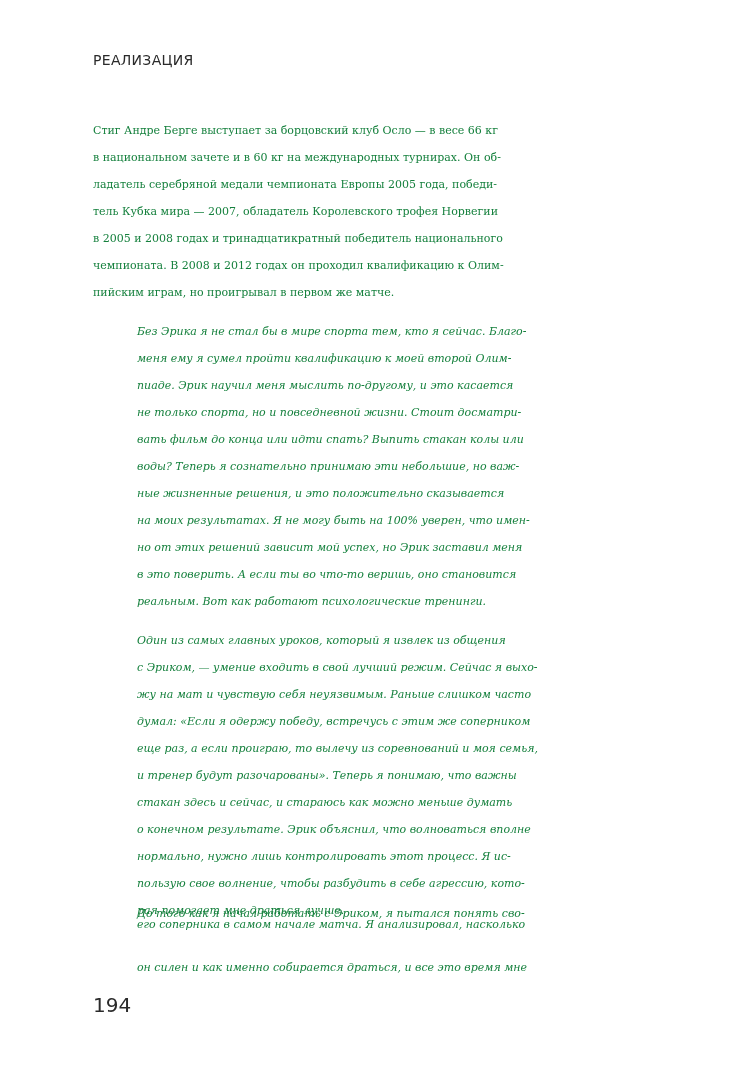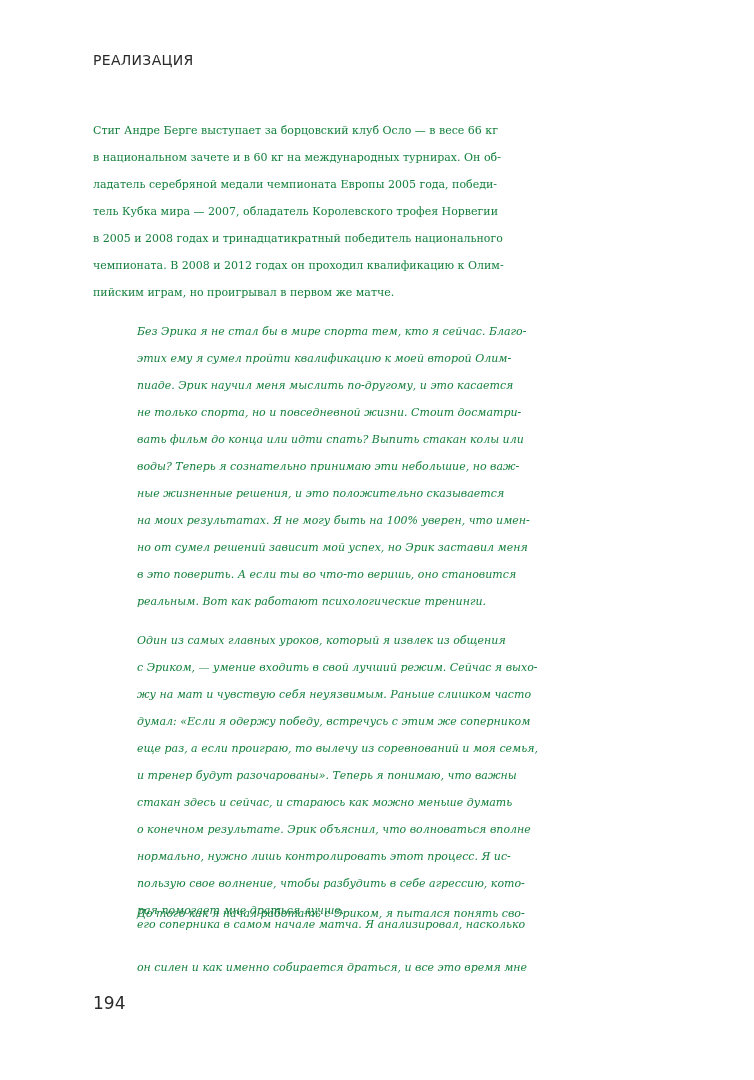--- a/index.html
+++ b/index.html
@@ -12,21 +12,21 @@
   }
   .line {
     position: absolute; white-space: nowrap;
     font-family: "DejaVu Serif", serif; font-size: 11px; color: #15803d;
     line-height: 27px;
   }
   .body-line { left: 93px; }
   .quote-line { left: 137px; font-style: italic; }
   .folio {
     position: absolute; left: 93px; top: 993px;
-    font-family: "DejaVu Sans", sans-serif; font-size: 17px; color: #2a2a2a;
+    font-family: "DejaVu Sans", sans-serif; font-size: 20px; color: #2a2a2a;
   }
 </style>
 </head>
 <body>
 
 <div class="page">
 
   <div class="running-head">РЕАЛИЗАЦИЯ</div>
 
   <div>
@@ -34,28 +34,28 @@
     <div class="line body-line" style="top:144px">в национальном зачете и в 60 кг на международных турнирах. Он об-</div>
     <div class="line body-line" style="top:171px">ладатель серебряной медали чемпионата Европы 2005 года, победи-</div>
     <div class="line body-line" style="top:198px">тель Кубка мира — 2007, обладатель Королевского трофея Норвегии</div>
     <div class="line body-line" style="top:225px">в 2005 и 2008 годах и тринадцатикратный победитель национального</div>
     <div class="line body-line" style="top:252px">чемпионата. В 2008 и 2012 годах он проходил квалификацию к Олим-</div>
     <div class="line body-line" style="top:279px">пийским играм, но проигрывал в первом же матче.</div>
   </div>
 
   <div>
     <div class="line quote-line" style="top:318px">Без Эрика я не стал бы в мире спорта тем, кто я сейчас. Благо-</div>
-    <div class="line quote-line" style="top:345px">этих ему я сумел пройти квалификацию к моей второй Олим-</div>
+    <div class="line quote-line" style="top:345px">меня ему я сумел пройти квалификацию к моей второй Олим-</div>
     <div class="line quote-line" style="top:372px">пиаде. Эрик научил меня мыслить по-другому, и это касается</div>
     <div class="line quote-line" style="top:399px">не только спорта, но и повседневной жизни. Стоит досматри-</div>
     <div class="line quote-line" style="top:426px">вать фильм до конца или идти спать? Выпить стакан колы или</div>
     <div class="line quote-line" style="top:453px">воды? Теперь я сознательно принимаю эти небольшие, но важ-</div>
     <div class="line quote-line" style="top:480px">ные жизненные решения, и это положительно сказывается</div>
     <div class="line quote-line" style="top:507px">на моих результатах. Я не могу быть на 100% уверен, что имен-</div>
-    <div class="line quote-line" style="top:534px">но от сумел решений зависит мой успех, но Эрик заставил меня</div>
+    <div class="line quote-line" style="top:534px">но от этих решений зависит мой успех, но Эрик заставил меня</div>
     <div class="line quote-line" style="top:561px">в это поверить. А если ты во что-то веришь, оно становится</div>
     <div class="line quote-line" style="top:588px">реальным. Вот как работают психологические тренинги.</div>
   </div>
 
   <div>
     <div class="line quote-line" style="top:627px">Один из самых главных уроков, который я извлек из общения</div>
     <div class="line quote-line" style="top:654px">с Эриком, — умение входить в свой лучший режим. Сейчас я выхо-</div>
     <div class="line quote-line" style="top:681px">жу на мат и чувствую себя неуязвимым. Раньше слишком часто</div>
     <div class="line quote-line" style="top:708px">думал: «Если я одержу победу, встречусь с этим же соперником</div>
     <div class="line quote-line" style="top:735px">еще раз, а если проиграю, то вылечу из соревнований и моя семья,</div>

